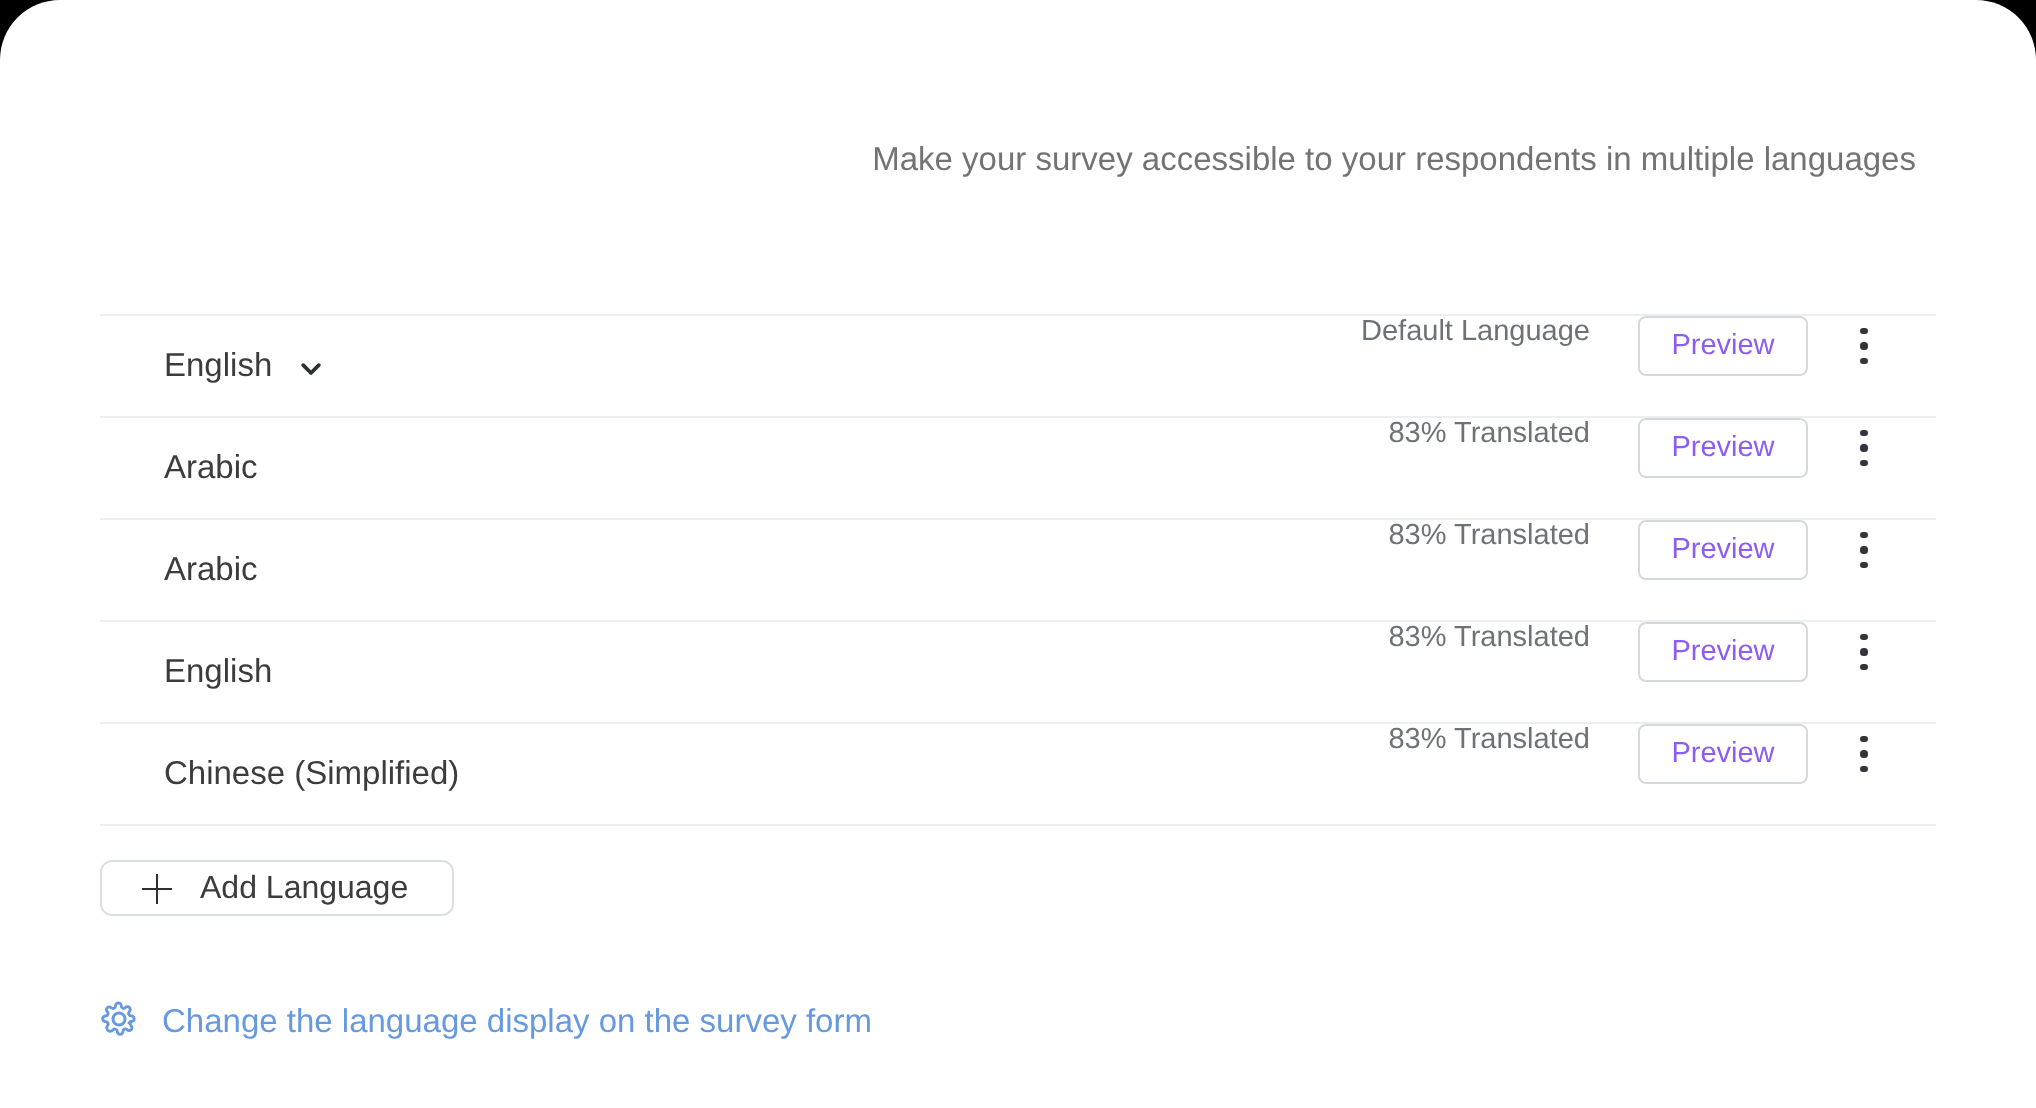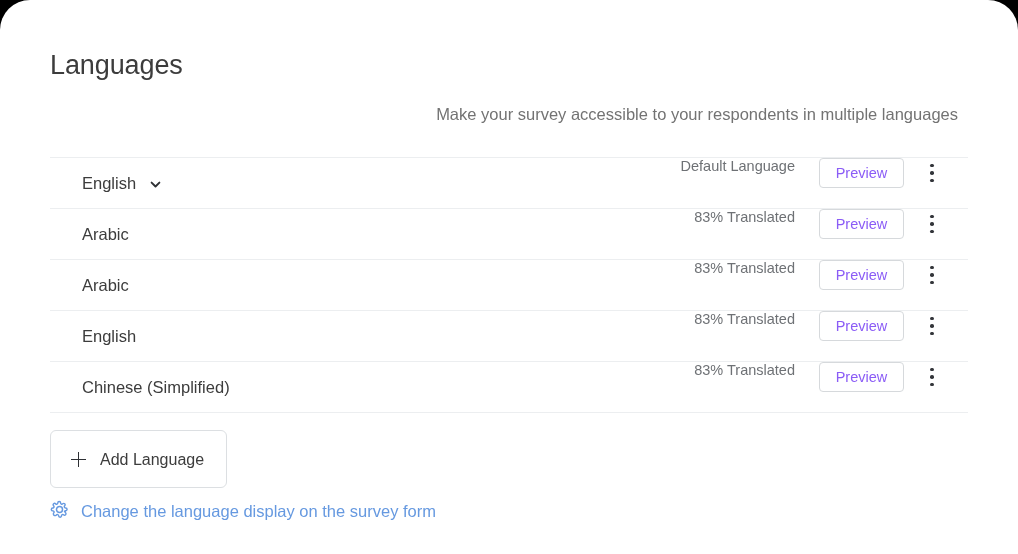--- a/index.html
+++ b/index.html
@@ -139,21 +139,21 @@
     border-radius: 50%;
     background: #33353a;
     margin: 2px 0;
   }
 
   
   .add-lang-btn {
     position: absolute;
     left: 50px;
     top: 430px;
-    height: 58px;
+    height: 28px;
     padding: 1px 22px 0 20px;
     display: inline-flex;
     align-items: center;
     background: #ffffff;
     border: 1px solid #dcdfe2;
     border-radius: 6px;
     cursor: pointer;
     font-family: "Liberation Sans", sans-serif;
   }
   .plus-icon {
@@ -206,21 +206,20 @@
     line-height: 22px;
     white-space: nowrap;
   }
 </style>
 </head>
 <body>
 
 <div class="page">
 
   <div class="header">
-    <h1 class="page-title">Languages</h1>
     <p class="page-subtitle">Make your survey accessible to your respondents in multiple languages</p>
   </div>
 
   <div class="lang-list">
 
     <div class="lang-row">
       <div class="lang-name-wrap">
         <span class="lang-name">English</span>
         <span class="chevron-down">
           <svg viewBox="0 0 13 13" width="13" height="13" aria-hidden="true">

